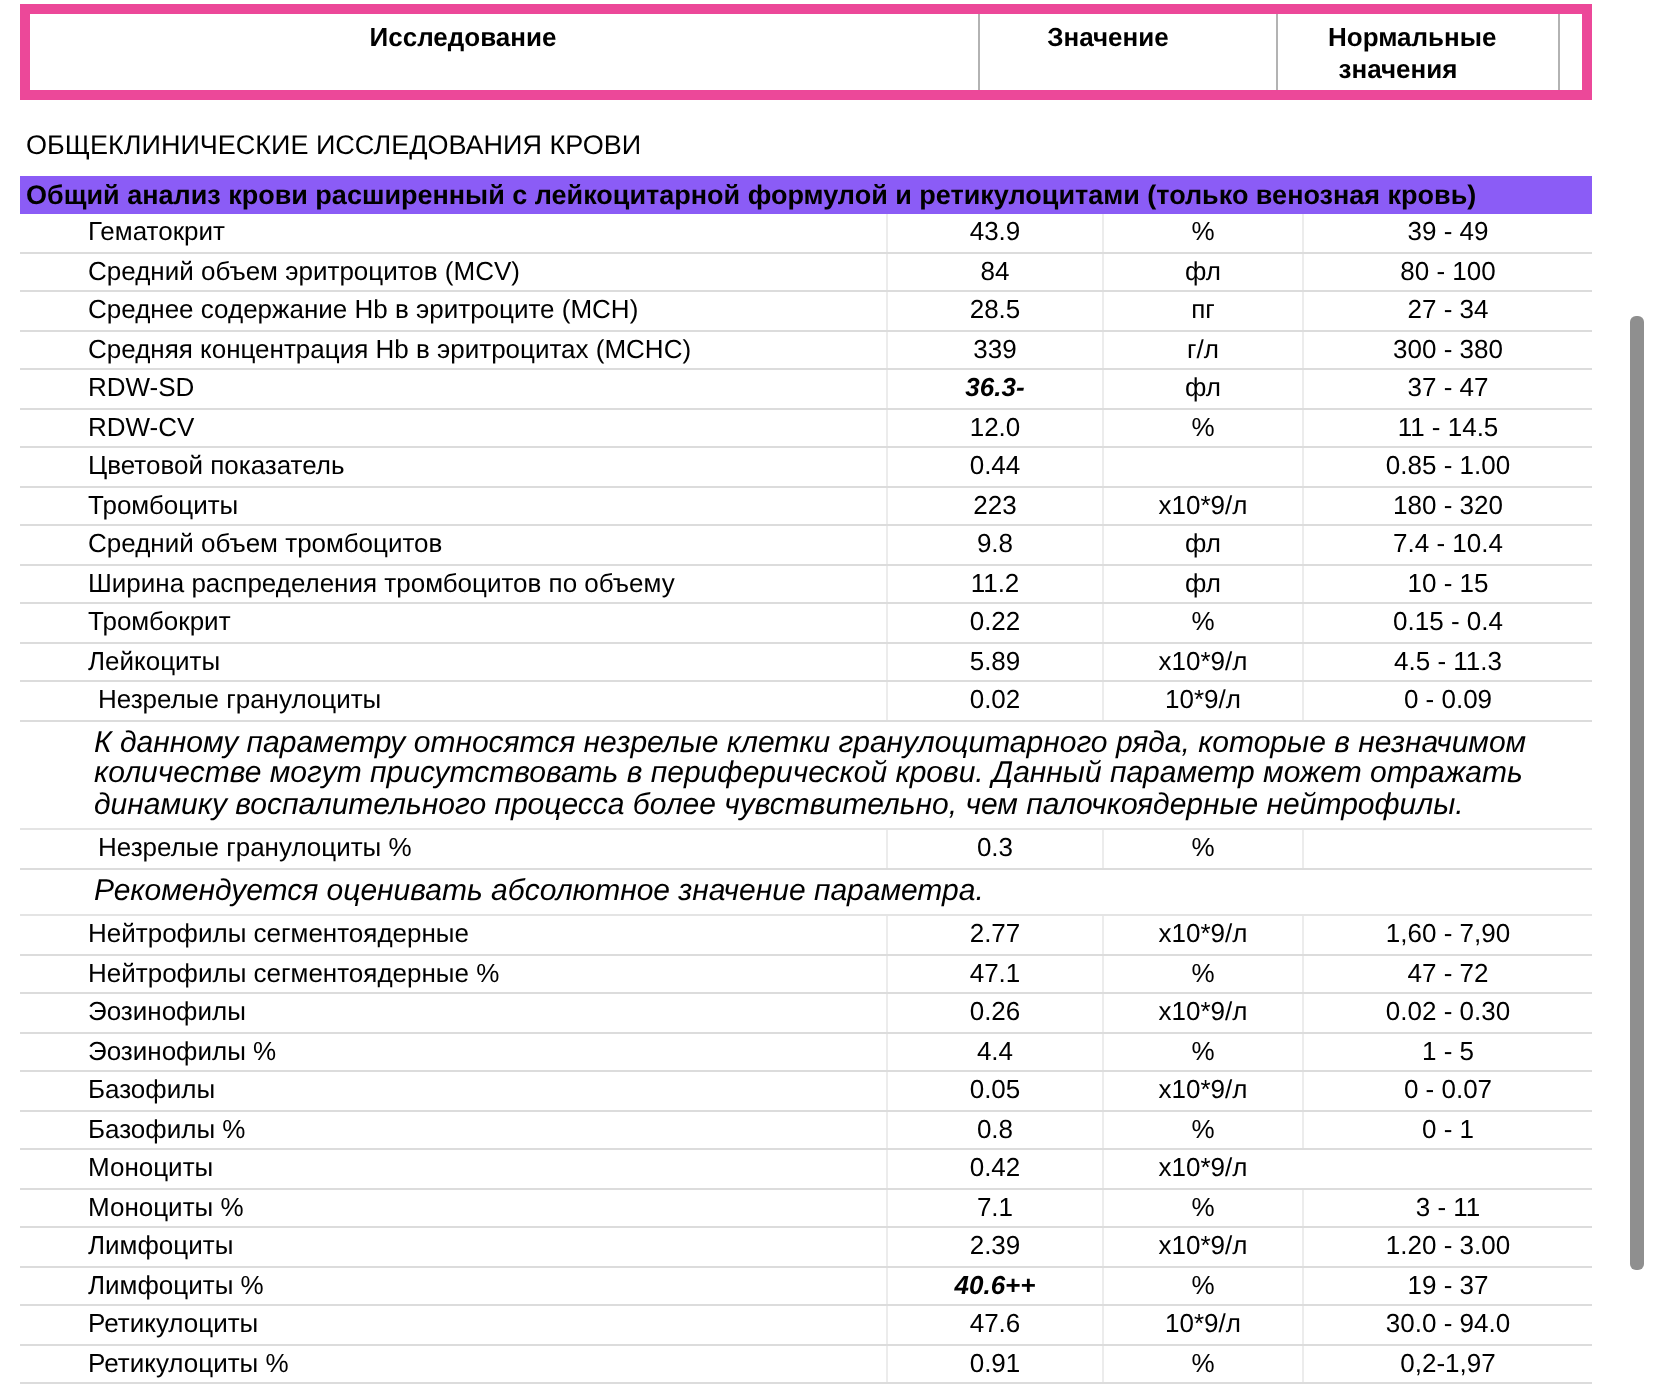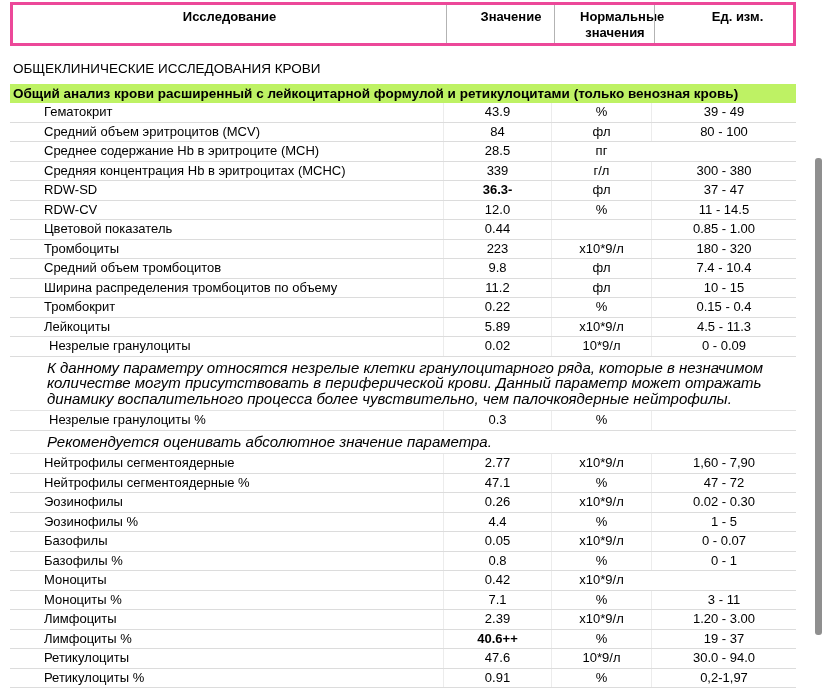--- a/index.html
+++ b/index.html
@@ -5,49 +5,49 @@
   html,body{margin:0;padding:0;}
   body{
     width:828px;height:694px;background:#ffffff;position:relative;overflow:hidden;
     font-family:"Liberation Sans","DejaVu Sans",sans-serif;color:#000;
   }
   .doc{position:absolute;left:10px;top:2px;width:786px;}
 
   
   .head-row{
     display:grid;grid-template-columns:433px 108px 100px 145px;
-    border:3px solid #ec4899;box-sizing:border-box;background:#fff;
+    border:5px solid #ec4899;box-sizing:border-box;background:#fff;gap:41px;
   }
   .head-cell{
     font-weight:bold;font-size:13px;line-height:16px;text-align:center;
     padding:4px 4px 2px 4px;min-height:32px;box-sizing:border-box;
   }
   .head-cell + .head-cell{border-left:1px solid #b3b3b3;padding-left:25px;}
 
   .section-title{
     margin-top:14px;font-weight:normal;font-size:13.5px;line-height:17px;padding-left:3px;
   }
   .panel-title{
-    margin-top:7px;background:#bef264;font-weight:bold;font-size:13.5px;
+    margin-top:7px;background:#8b5cf6;font-weight:bold;font-size:13.5px;
     line-height:17px;padding:1px 5px 1px 3px;
   }
 
   
   .row{
     display:grid;grid-template-columns:433px 108px 100px 145px;
     border-bottom:1px solid #dcdcdc;height:18.5px;align-items:center;
     font-size:13px;line-height:16px;box-sizing:content-box;
   }
   .row .c-name{padding-left:3px;white-space:nowrap;overflow:hidden;margin-left:31px;}
   .row.indent .c-name{padding-left:8px;}
   .row .c-val,.row .c-unit,.row .c-norm{
     text-align:center;border-left:1px solid #ececec;align-self:stretch;
     display:flex;align-items:center;justify-content:center;
   }
-  .row .c-val.em{font-weight:bold;}
+  .row .c-val.em{font-weight:bold;font-style:italic;}
 
   .note{
     font-size:15px;font-style:italic;line-height:15.5px;
     padding:3px 30px 4px 37px;border-bottom:1px solid #e4e4e4;
   }
 
   
   .scrollbar-thumb{
     position:absolute;left:815px;top:158px;width:7px;height:477px;
     background:#8f8f8f;border-radius:3px;
@@ -79,20 +79,21 @@
       <div class="row">
     <div class="c-name">Средний объем эритроцитов (MCV)</div>
     <div class="c-val">84</div>
     <div class="c-unit">фл</div>
     <div class="c-norm">80 - 100</div>
   </div>
       <div class="row">
     <div class="c-name">Среднее содержание Hb в эритроците (MCH)</div>
     <div class="c-val">28.5</div>
     <div class="c-unit">пг</div>
+    <div class="c-norm">27 - 34</div>
   </div>
       <div class="row">
     <div class="c-name">Средняя концентрация Hb в эритроцитах (MCHC)</div>
     <div class="c-val">339</div>
     <div class="c-unit">г/л</div>
     <div class="c-norm">300 - 380</div>
   </div>
       <div class="row">
     <div class="c-name">RDW-SD</div>
     <div class="c-val em">36.3-</div>

